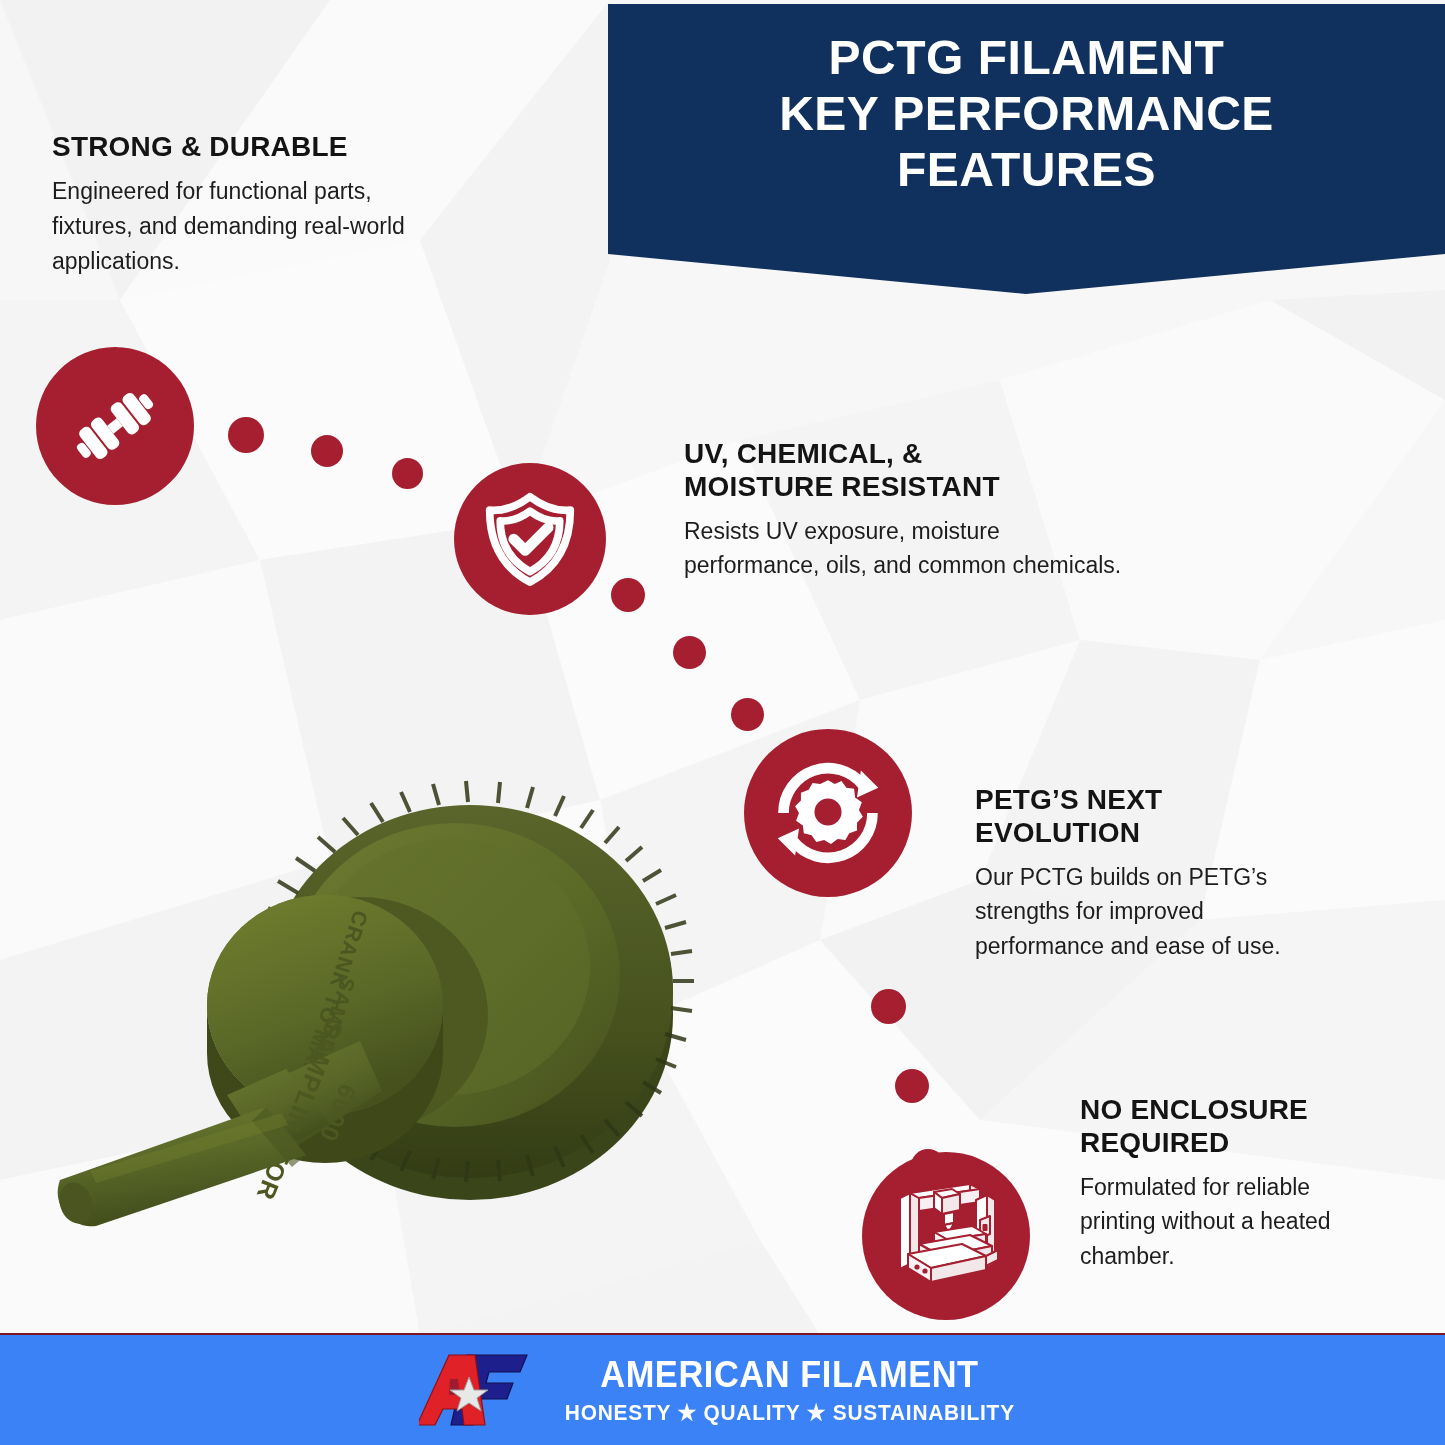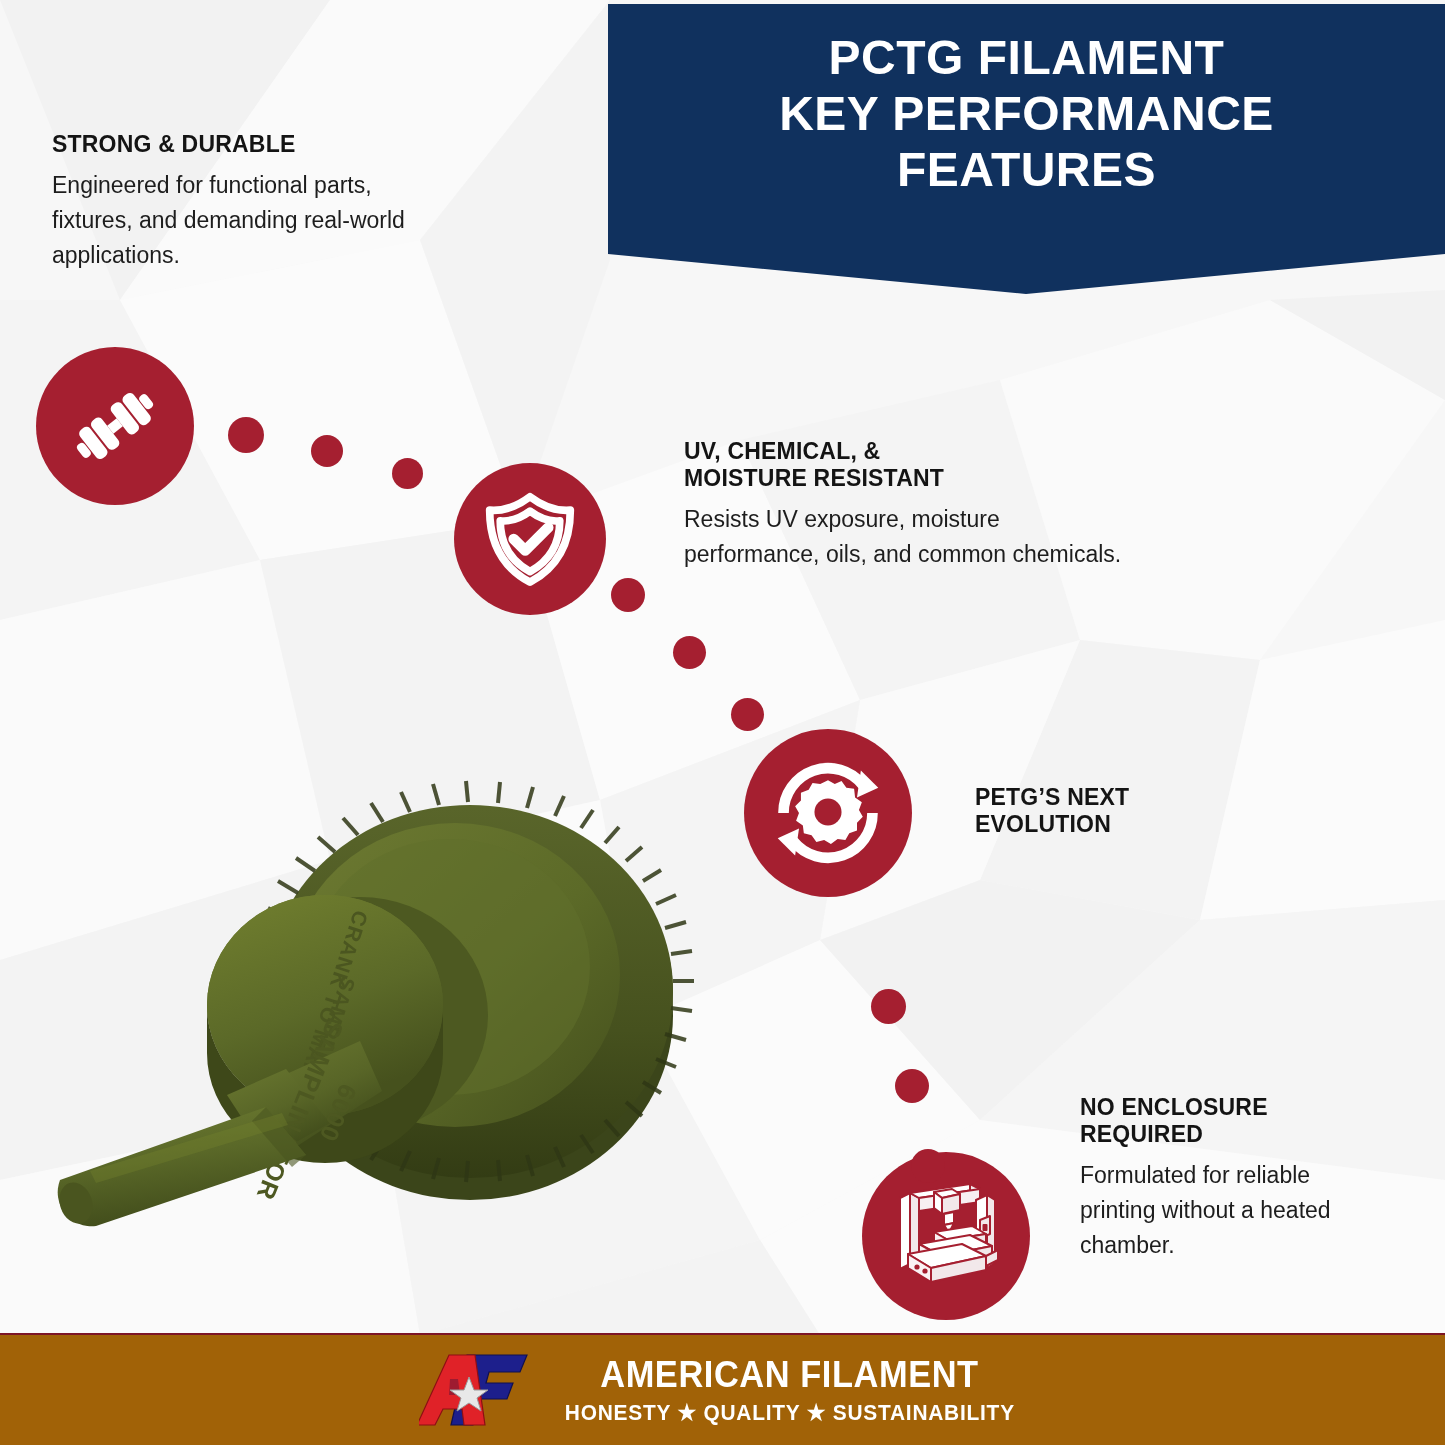--- a/index.html
+++ b/index.html
@@ -34,21 +34,21 @@
     line-height: 1.17;
     letter-spacing: 0.5px;
     text-transform: uppercase;
     white-space: pre-line;
   }
 
   
   .feature { position: absolute; }
   .feature h2 {
     color: #141414;
-    font-size: 23px;
+    font-size: 28px;
     font-weight: bold;
     line-height: 1.17;
     letter-spacing: 0.2px;
     text-transform: uppercase;
     white-space: pre-line;
     margin-bottom: 10px;
   }
   .feature p {
     color: #1d1d1d;
     font-size: 23px;
@@ -86,21 +86,21 @@
   }
 
   
   .product { position: absolute; left: 30px; top: 655px; width: 690px; height: 600px; }
   .product svg { width: 100%; height: 100%; }
 
   
   .footer {
     position: absolute;
     left: 0; bottom: 0; width: 1445px; height: 112px;
-    background: #a16207;
+    background: #3b82f6;
     display: flex;
     align-items: center;
     justify-content: center;
     gap: 22px;
     border-top: 2px solid #7d1526;
   }
   .logo-mark { width: 112px; height: 78px; flex: 0 0 auto; }
   .logo-mark svg { display: block; width: 100%; height: 100%; }
   .logo-text { display: flex; flex-direction: column; align-items: center; }
   .logo-name {
@@ -197,20 +197,23 @@
     <svg width="96" height="96" viewBox="0 0 100 100">
       <path d="M50 6 C66 18 80 21 92 20 C92 56 78 80 50 95 C22 80 8 56 8 20 C20 21 34 18 50 6 Z" fill="none" stroke="#ffffff" stroke-width="8" stroke-linejoin="round"></path>
       <path d="M50 21 C62 30 72 32 81 31 C81 55 70 73 50 84 C30 73 19 55 19 31 C28 32 38 30 50 21 Z" fill="none" stroke="#ffffff" stroke-width="8" stroke-linejoin="round"></path>
       <polyline points="33,50 45,62 69,38" fill="none" stroke="#ffffff" stroke-width="11" stroke-linecap="round" stroke-linejoin="round"></polyline>
     </svg>
   </div>
 
   <div class="feature f-petg">
     <h2>PETG’S NEXT
 EVOLUTION</h2>
+    <p>Our PCTG builds on PETG’s
+strengths for improved
+performance and ease of use.</p>
   </div>
 
   <div class="icon-circle ic-gear">
     <svg width="116" height="116" viewBox="0 0 120 120">
 
       <path d="M14 60 A46 46 0 0 1 96 31" fill="none" stroke="#ffffff" stroke-width="11" stroke-linecap="butt"></path>
       <polygon points="94,16 112,34 90,44" fill="#ffffff"></polygon>
       <path d="M106 60 A46 46 0 0 1 24 89" fill="none" stroke="#ffffff" stroke-width="11" stroke-linecap="butt"></path>
       <polygon points="26,104 8,86 30,76" fill="#ffffff"></polygon>
 

